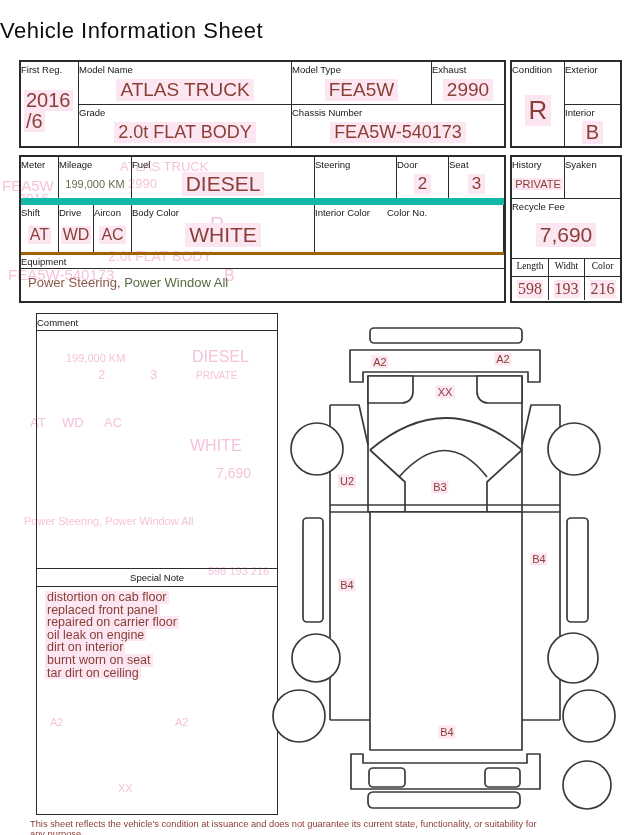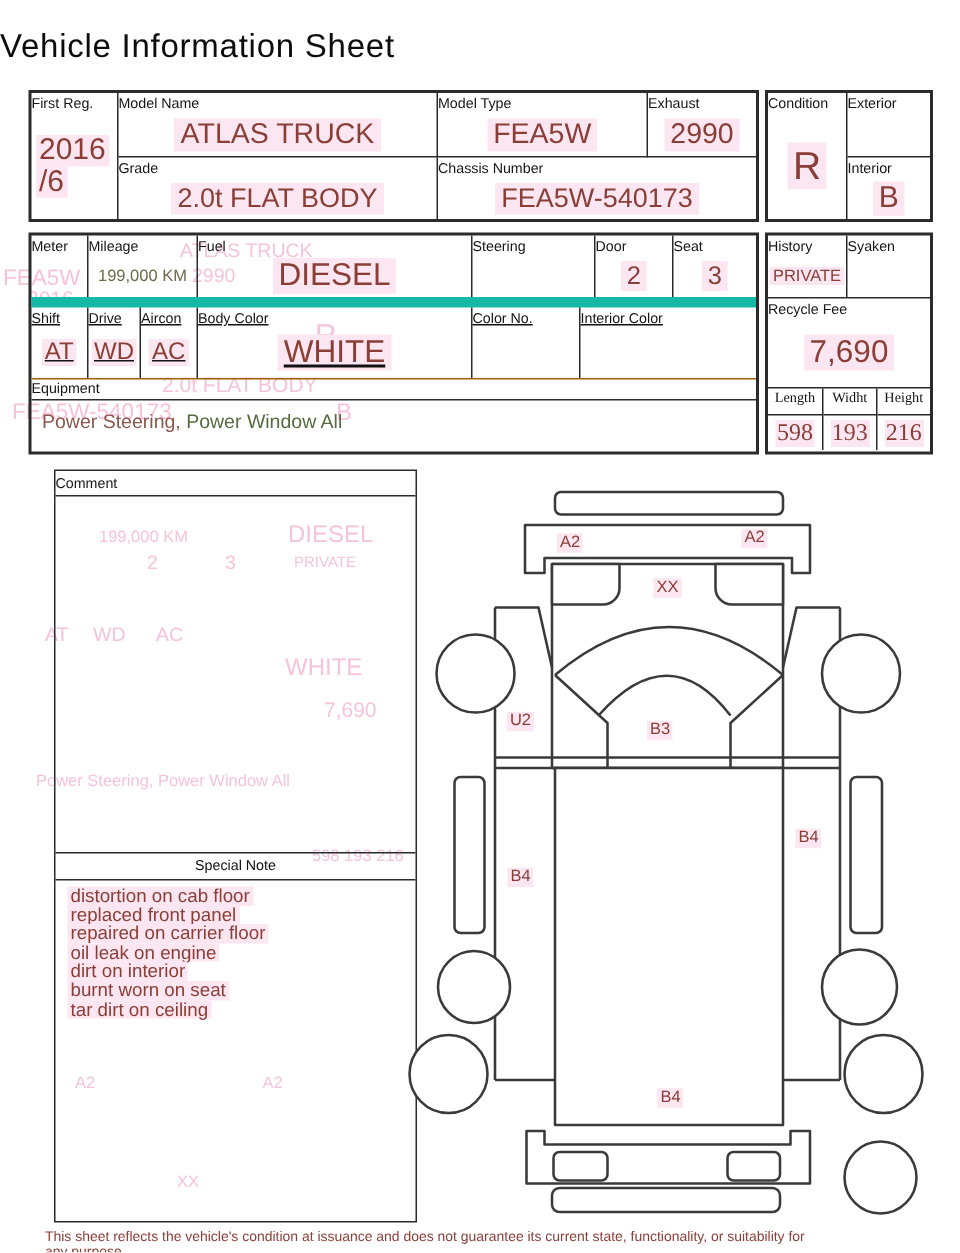--- a/index.html
+++ b/index.html
@@ -17,21 +17,21 @@
   .val{color:#8a3e36;white-space:nowrap;}
   .hl{background:#fbe6f1;padding:0 4px;display:inline-block;}
   .olive{color:#6e6a4a;}
   
   #table-top{left:19px;top:60px;width:487px;height:88px;display:grid;
              grid-template-columns:58px 213px 140px 1fr;grid-template-rows:43px 1fr;}
   #box-cond{left:510px;top:60px;width:112px;height:88px;display:grid;
             grid-template-columns:53px 1fr;grid-template-rows:43px 1fr;}
   #table-spec{left:19px;top:155px;width:487px;height:148px;}
   .spec-rowA{display:grid;grid-template-columns:38px 73px 183px 82px 52px 1fr;height:41px;border-bottom:7px solid #14b8a6;}
-  .spec-rowB{display:grid;grid-template-columns:38px 35px 38px 183px 72px 1fr;height:47px;border-bottom:1px solid #a16207;text-decoration:underline;}
+  .spec-rowB{display:grid;grid-template-columns:38px 35px 38px 183px 72px 1fr;height:47px;border-bottom:3px solid #a16207;}
   #box-hist{left:510px;top:155px;width:112px;height:148px;}
   .hist-row1{display:grid;grid-template-columns:53px 1fr;height:41px;border-bottom:1px solid #2b2b2b;}
   .dims{display:grid;grid-template-columns:37px 36px 1fr;height:41px;font-family:Liberation Serif, serif;}
   .dim-hdr{height:15px;border-bottom:1px solid #2b2b2b;font-size:9.5px;text-align:center;padding-top:2px;}
   
   #box-left{left:18px;top:313px;width:242px;height:502px;margin-left:18px;}
   .band{position:absolute;left:0;width:100%;border-top:1px solid #2b2b2b;border-bottom:1px solid #2b2b2b;
         font-size:9.5px;text-align:center;box-sizing:border-box;padding-top:3px;height:19px;}
   .note-line{font-size:12.5px;line-height:12.6px;color:#8a3e36;white-space:nowrap;}
   .note-line .hl{padding:0 2px;}
@@ -200,28 +200,28 @@
         <div class="vwrap">
             <span class="val hl" style="font-size:16px;padding:0 2px;">AC</span>
           </div>
       </div>
       <div class="cell br">
         <div class="hdr">Body Color</div>
         <div class="vwrap">
             <span class="val hl" style="font-size:21px;">WHITE</span>
           </div>
       </div>
-      <div class="cell br">
-        <div class="hdr">Color No.</div>
-        <div class="vwrap">
-            <span class="val"></span>
-          </div>
-      </div>
       <div class="cell">
         <div class="hdr">Interior Color</div>
+        <div class="vwrap">
+            <span class="val"></span>
+          </div>
+      </div>
+      <div class="cell br">
+        <div class="hdr">Color No.</div>
         <div class="vwrap">
             <span class="val"></span>
           </div>
       </div>
     </div>
     <div>
       <div class="hdr bb" style="height:14px;box-sizing:border-box;padding-top:1px;">Equipment</div>
       <div class="eq-val">
         <span style="color:#8a574a;">Power Steering,</span>
         <span style="color:#556b3f;">Power Window  All</span>
@@ -257,21 +257,21 @@
             <span class="val hl" style="font-size:16px;padding:0 1px;">598</span>
           </div>
       </div>
       <div class="cell br">
         <div class="dim-hdr">Widht</div>
         <div class="vwrap">
             <span class="val hl" style="font-size:16px;padding:0 1px;">193</span>
           </div>
       </div>
       <div class="cell">
-        <div class="dim-hdr">Height</div>
+        <div class="dim-hdr">Color</div>
         <div class="vwrap">
             <span class="val hl" style="font-size:16px;padding:0 1px;">216</span>
           </div>
       </div>
     </div>
   </div>
 
   <div id="box-left" class="abs frame-thin">
     <div class="hdr bb" style="height:17px;box-sizing:border-box;padding-top:3px;">Comment</div>
     <div class="band" style="top:254px;">Special Note</div>

